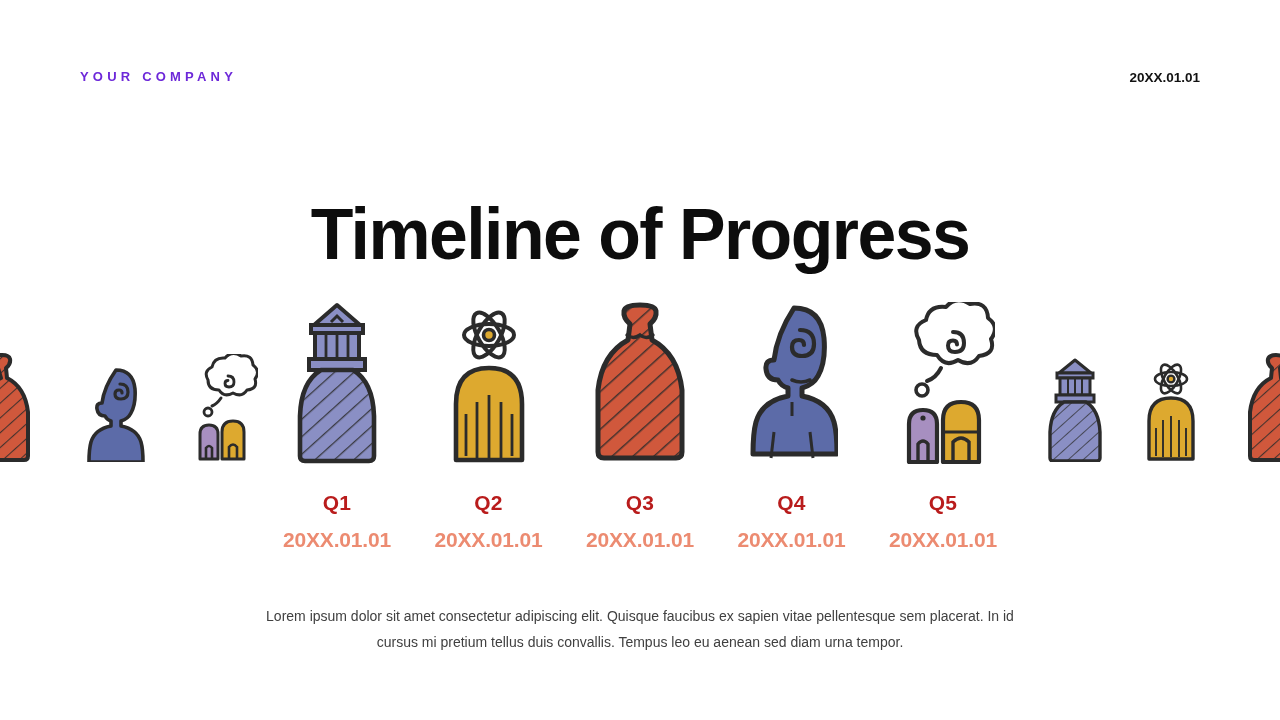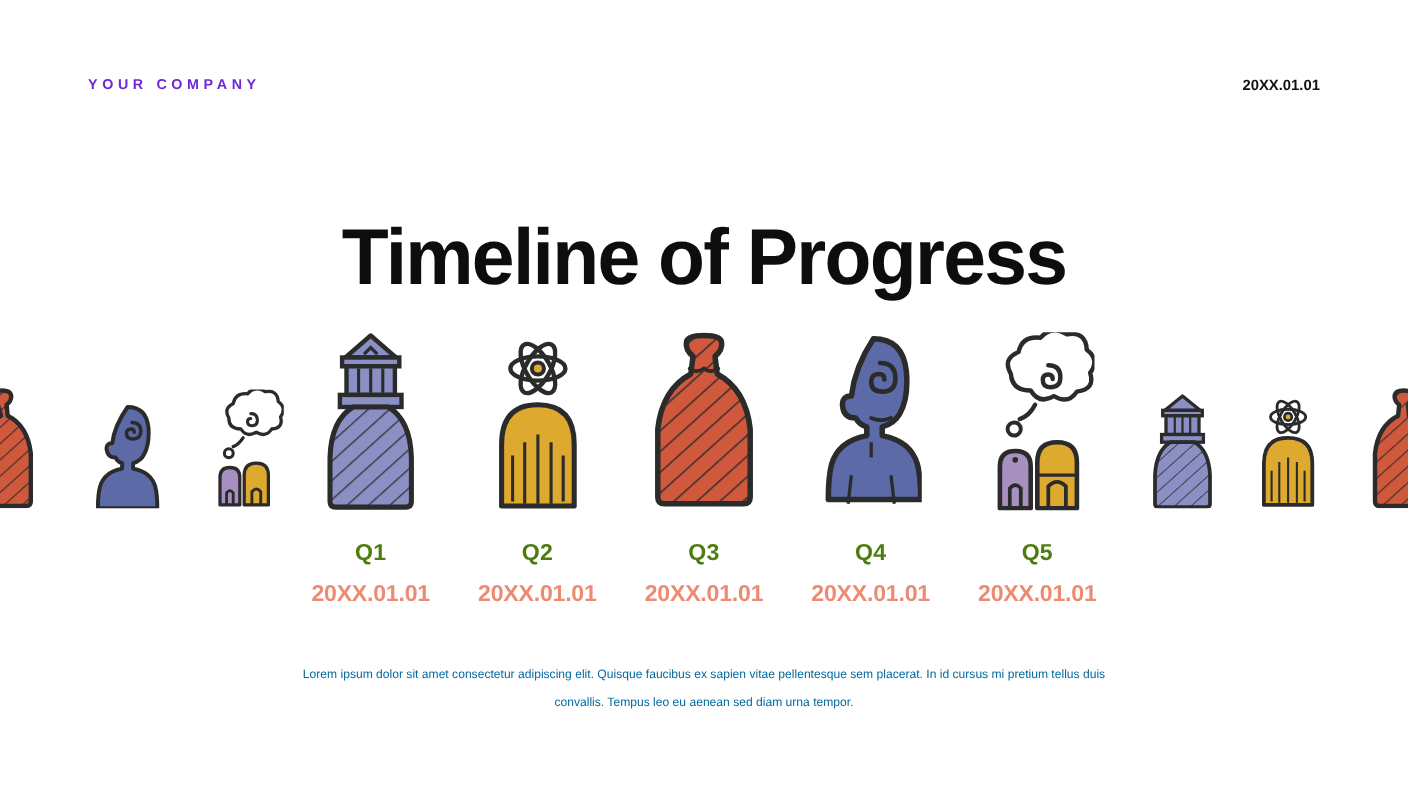--- a/index.html
+++ b/index.html
@@ -87,43 +87,43 @@
     height: 178px;
     display: flex;
     align-items: flex-end;
     justify-content: center;
   }
   .step-art svg { display: block; }
   .step-label {
     margin-top: 27px;
     font-size: 21px;
     font-weight: bold;
-    color: #4d7c0f;
+    color: #b91c1c;
     letter-spacing: 0.2px;
   }
   .step-date {
     margin-top: 13px;
     font-size: 21px;
     font-weight: bold;
     color: #ec8b71;
     letter-spacing: -0.2px;
     white-space: nowrap;
   }
 
   
   .body-copy {
     position: absolute;
     left: 50%;
     transform: translateX(-50%);
     top: 590px;
     width: 760px;
     text-align: center;
-    font-size: 11px;
+    font-size: 14px;
     line-height: 25.5px;
-    color: #0369a1;
+    color: #404040;
     font-family: "Liberation Sans", sans-serif;
   }
 </style>
 </head>
 <body>
 
 <div class="brand">YOUR COMPANY</div>
 <div class="header-date">20XX.01.01</div>
 
 <h1 class="page-title">Timeline of Progress</h1>

